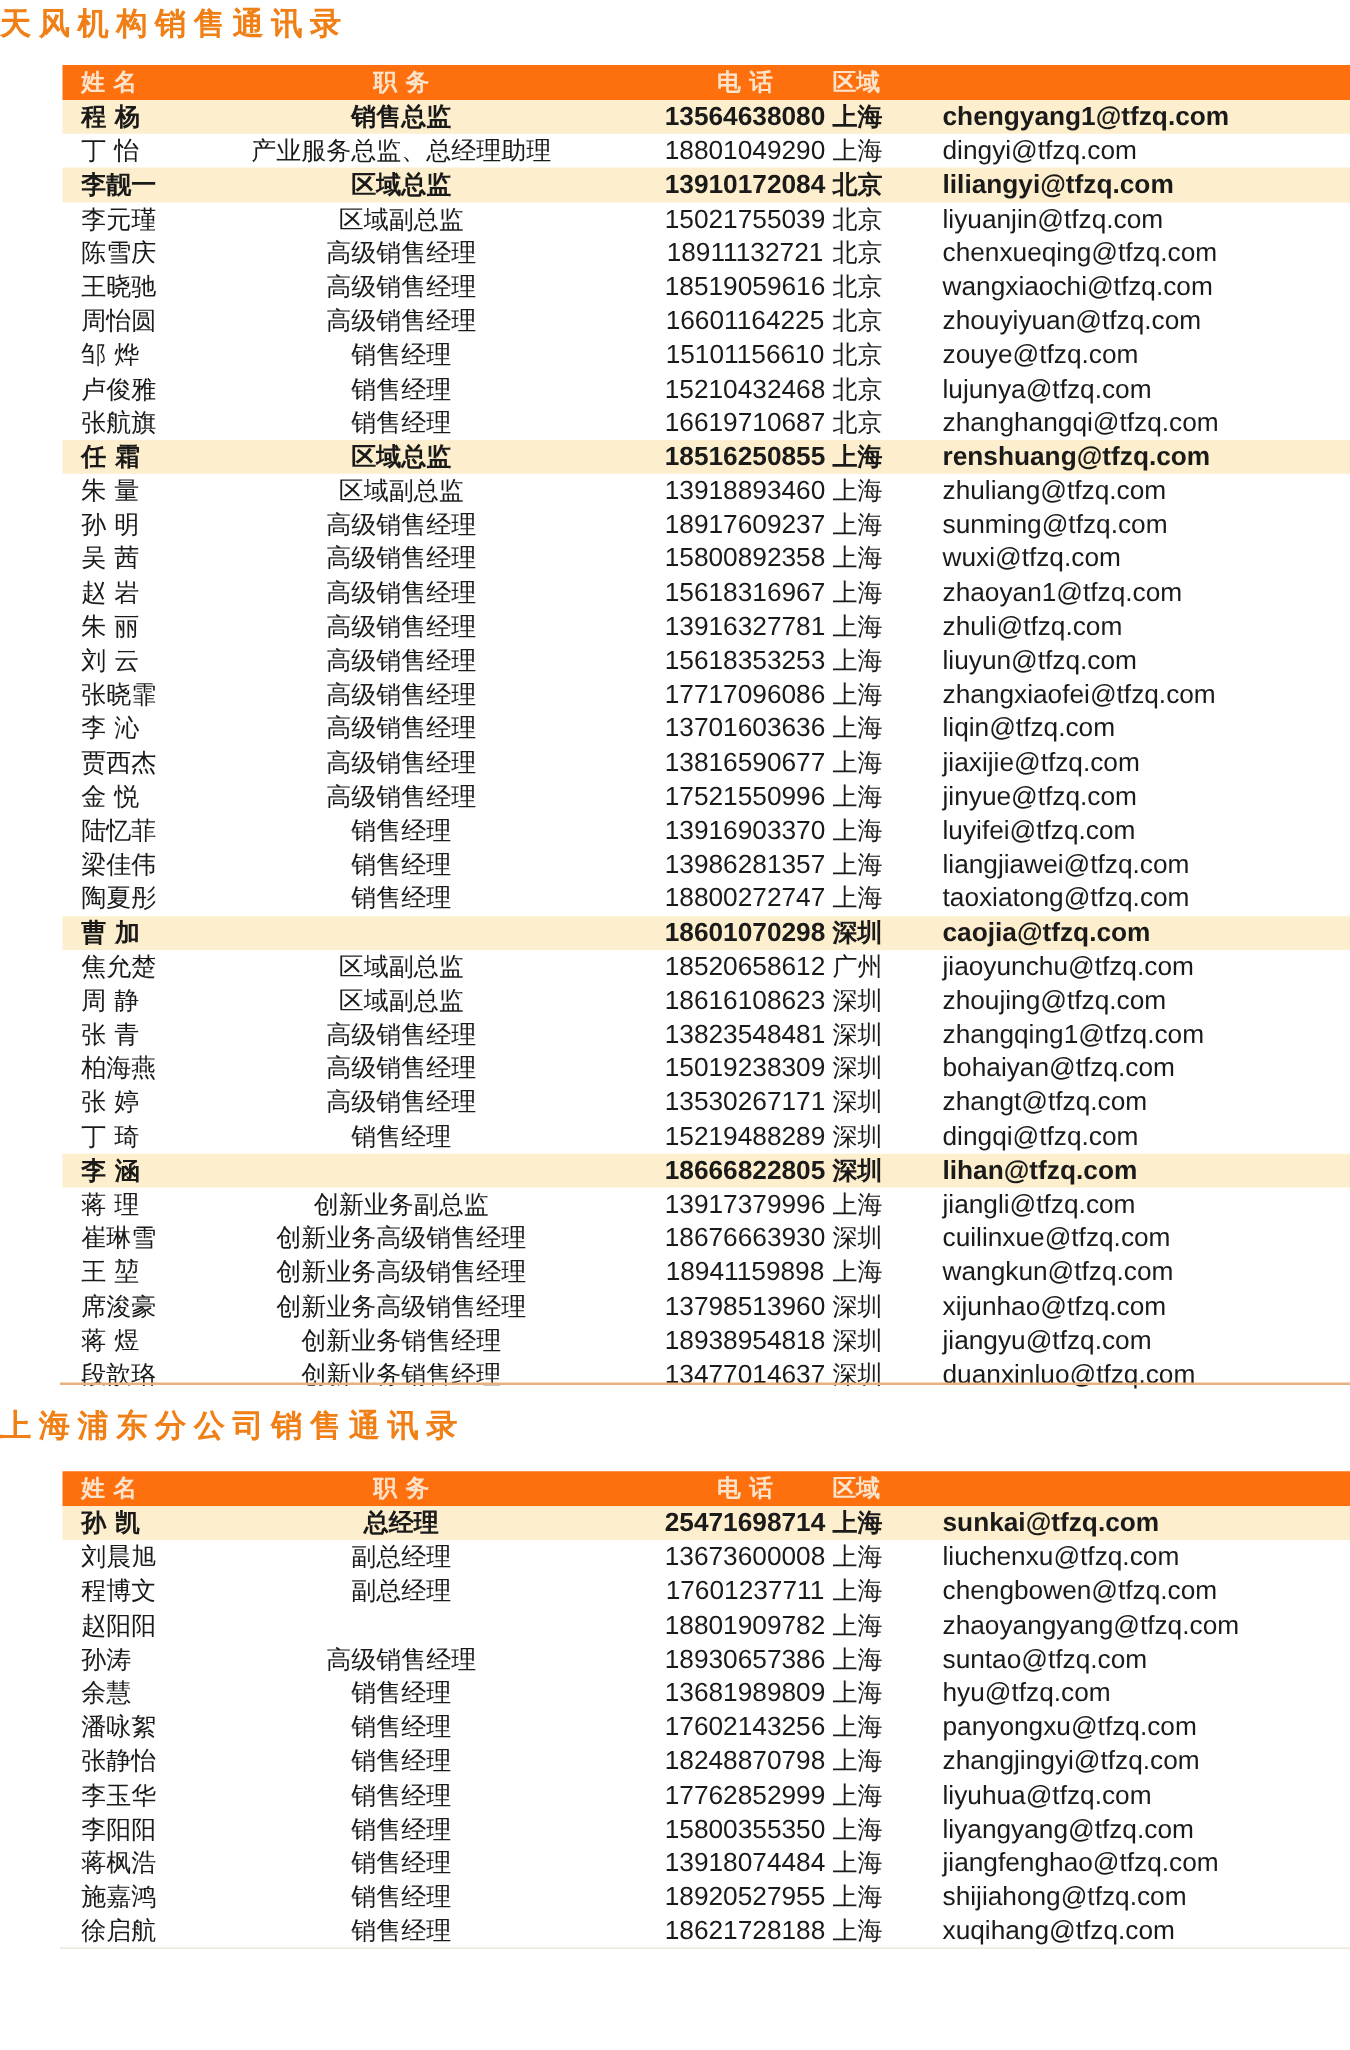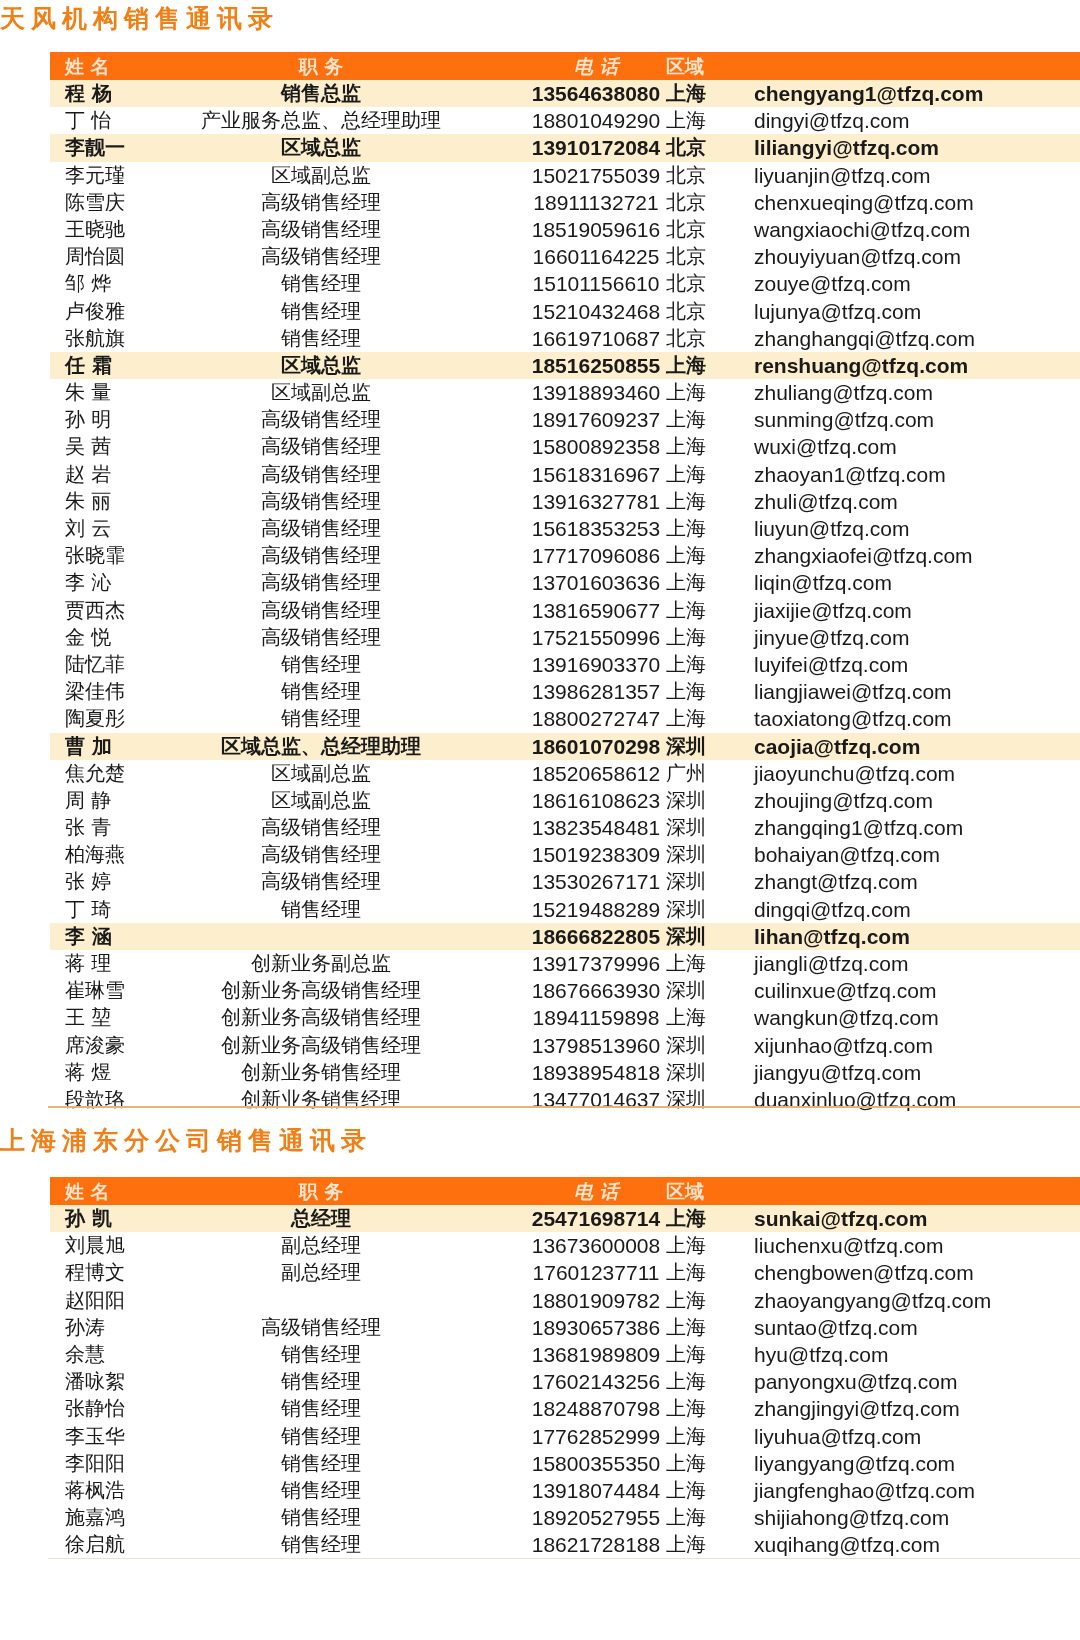--- a/index.html
+++ b/index.html
@@ -11,21 +11,21 @@
   .row { position: relative; height: 27.2px; line-height: 27.2px; font-size: 20px; white-space: nowrap; }
   .row > span { position: absolute; top: 0; }
   .hdr { background: #fe6f0e; color: #fbe4cc; font-weight: bold; height: 28px; line-height: 28px; font-size: 19px; }
   .hl { background: #fdefcd; font-weight: bold; }
   .c-name { left: 15px; width: 80px; }
   .c-title { left: 96px; width: 350px; text-align: center; }
   .c-phone { left: 430px; width: 232px; text-align: center; font-family: "Liberation Sans", sans-serif; font-size: 21px; }
   .c-region { left: 616px; width: 90px; text-align: left; }
   .c-email { left: 700px; width: 336px; padding-left: 4px; font-family: "Liberation Sans", sans-serif; font-size: 21px; }
   .hdr .c-email { text-align: center; padding-left: 0; left: 690px; width: 310px; margin-top: 30px; }
-  .hdr .c-phone { font-family: "DejaVu Sans", sans-serif; font-size: 19px; font-style: italic; }
+  .hdr .c-phone { font-family: "DejaVu Sans", sans-serif; font-size: 19px; }
   .rule { position: absolute; left: 48px; width: 1032px; height: 2px; background: #e8b27f; }
   .rule2 { position: absolute; left: 48px; width: 1032px; height: 1px; background: #e9e3cf; }
 </style>
 </head>
 <body>
 
 <div class="title" style="top:2px;">天风机构销售通讯录</div>
 <div class="table" id="t0" style="top:52px;">
     <div class="row hdr">
       <span class="c-name">姓 名</span>
@@ -197,21 +197,20 @@
     </div>
     <div class="row">
       <span class="c-name">陶夏彤</span>
       <span class="c-title">销售经理</span>
       <span class="c-phone">18800272747</span>
       <span class="c-region">上海</span>
       <span class="c-email">taoxiatong@tfzq.com</span>
     </div>
     <div class="row hl">
       <span class="c-name">曹 加</span>
-      <span class="c-title">区域总监、总经理助理</span>
       <span class="c-phone">18601070298</span>
       <span class="c-region">深圳</span>
       <span class="c-email">caojia@tfzq.com</span>
     </div>
     <div class="row">
       <span class="c-name">焦允楚</span>
       <span class="c-title">区域副总监</span>
       <span class="c-phone">18520658612</span>
       <span class="c-region">广州</span>
       <span class="c-email">jiaoyunchu@tfzq.com</span>

